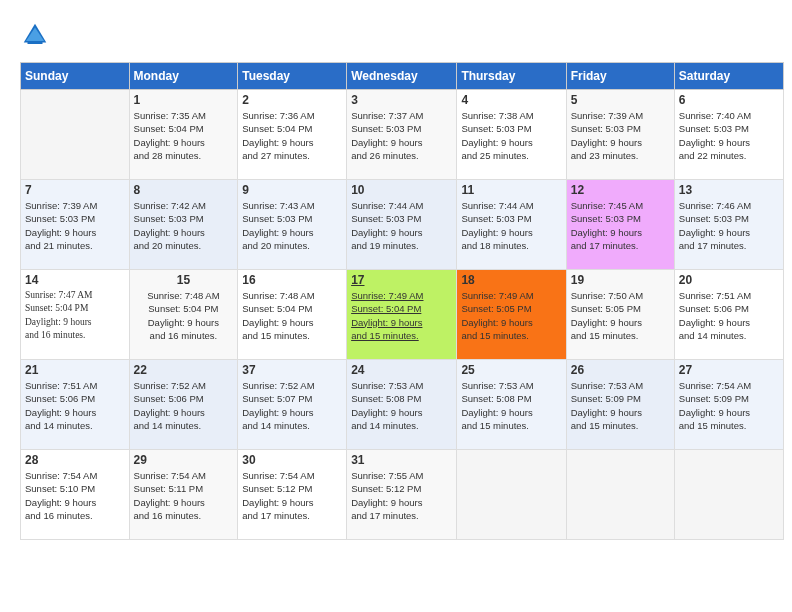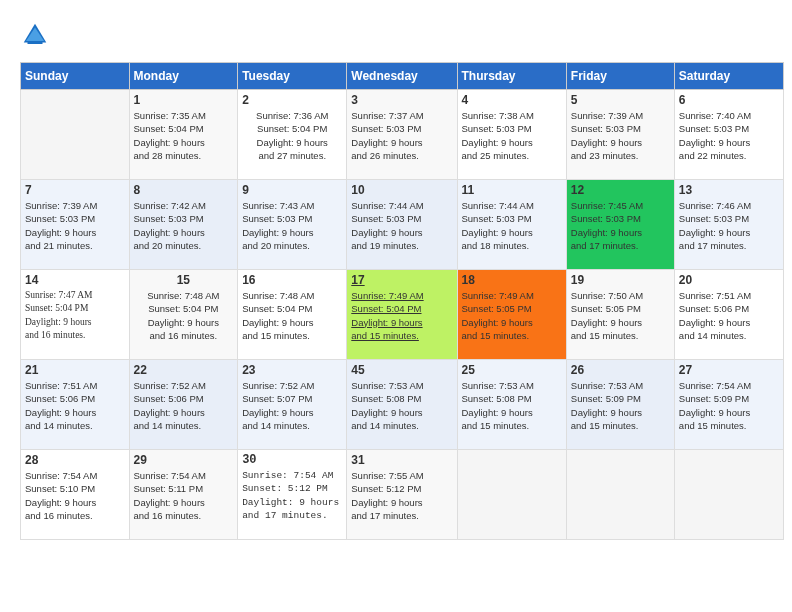--- a/index.html
+++ b/index.html
@@ -140,21 +140,21 @@
           <td class="empty-cell" style="background-color: rgb(240, 240, 240);"></td>
           <td style="background-color: rgb(248, 248, 248);">
             <span class="day-number">1</span>
             <div class="day-info" style="white-space: pre-line;">Sunrise: 7:35 AM
 Sunset: 5:04 PM
 Daylight: 9 hours
 and 28 minutes.</div>
           </td>
           <td style="background-color: rgb(255, 255, 255);">
             <span class="day-number">2</span>
-            <div class="day-info" style="white-space: pre-line; text-align: center;">Sunrise: 7:36 AM
+            <div class="day-info" style="white-space: pre-line;">Sunrise: 7:36 AM
 Sunset: 5:04 PM
 Daylight: 9 hours
 and 27 minutes.</div>
           </td>
           <td style="background-color: rgb(248, 248, 248);">
             <span class="day-number">3</span>
             <div class="day-info" style="white-space: pre-line;">Sunrise: 7:37 AM
 Sunset: 5:03 PM
 Daylight: 9 hours
 and 26 minutes.</div>
@@ -210,21 +210,21 @@
 Daylight: 9 hours
 and 19 minutes.</div>
           </td>
           <td style="background-color: rgb(238, 243, 251);">
             <span class="day-number">11</span>
             <div class="day-info" style="white-space: pre-line;">Sunrise: 7:44 AM
 Sunset: 5:03 PM
 Daylight: 9 hours
 and 18 minutes.</div>
           </td>
-          <td style="background-color: #22c55e;">
+          <td style="background-color: #f0abfc;">
             <span class="day-number">12</span>
             <div class="day-info" style="white-space: pre-line;">Sunrise: 7:45 AM
 Sunset: 5:03 PM
 Daylight: 9 hours
 and 17 minutes.</div>
           </td>
           <td style="background-color: rgb(238, 243, 251);">
             <span class="day-number">13</span>
             <div class="day-info" style="white-space: pre-line;">Sunrise: 7:46 AM
 Sunset: 5:03 PM
@@ -292,28 +292,28 @@
 and 14 minutes.</div>
           </td>
           <td style="background-color: rgb(232, 238, 248);">
             <span class="day-number">22</span>
             <div class="day-info" style="white-space: pre-line;">Sunrise: 7:52 AM
 Sunset: 5:06 PM
 Daylight: 9 hours
 and 14 minutes.</div>
           </td>
           <td style="background-color: rgb(238, 243, 251);">
-            <span class="day-number">23</span>
+            <span class="day-number">37</span>
             <div class="day-info" style="white-space: pre-line;">Sunrise: 7:52 AM
 Sunset: 5:07 PM
 Daylight: 9 hours
 and 14 minutes.</div>
           </td>
           <td style="background-color: rgb(232, 238, 248);">
-            <span class="day-number">45</span>
+            <span class="day-number">24</span>
             <div class="day-info" style="white-space: pre-line;">Sunrise: 7:53 AM
 Sunset: 5:08 PM
 Daylight: 9 hours
 and 14 minutes.</div>
           </td>
           <td style="background-color: rgb(238, 243, 251);">
             <span class="day-number">25</span>
             <div class="day-info" style="white-space: pre-line;">Sunrise: 7:53 AM
 Sunset: 5:08 PM
 Daylight: 9 hours
@@ -342,21 +342,21 @@
 Daylight: 9 hours
 and 16 minutes.</div>
           </td>
           <td style="background-color: rgb(248, 248, 248);">
             <span class="day-number">29</span>
             <div class="day-info" style="white-space: pre-line;">Sunrise: 7:54 AM
 Sunset: 5:11 PM
 Daylight: 9 hours
 and 16 minutes.</div>
           </td>
-          <td style="background-color: rgb(255, 255, 255); font-family: Liberation Mono, monospace;">
+          <td style="background-color: rgb(255, 255, 255);">
             <span class="day-number">30</span>
             <div class="day-info" style="white-space: pre-line;">Sunrise: 7:54 AM
 Sunset: 5:12 PM
 Daylight: 9 hours
 and 17 minutes.</div>
           </td>
           <td style="background-color: rgb(248, 248, 248);">
             <span class="day-number">31</span>
             <div class="day-info" style="white-space: pre-line;">Sunrise: 7:55 AM
 Sunset: 5:12 PM

